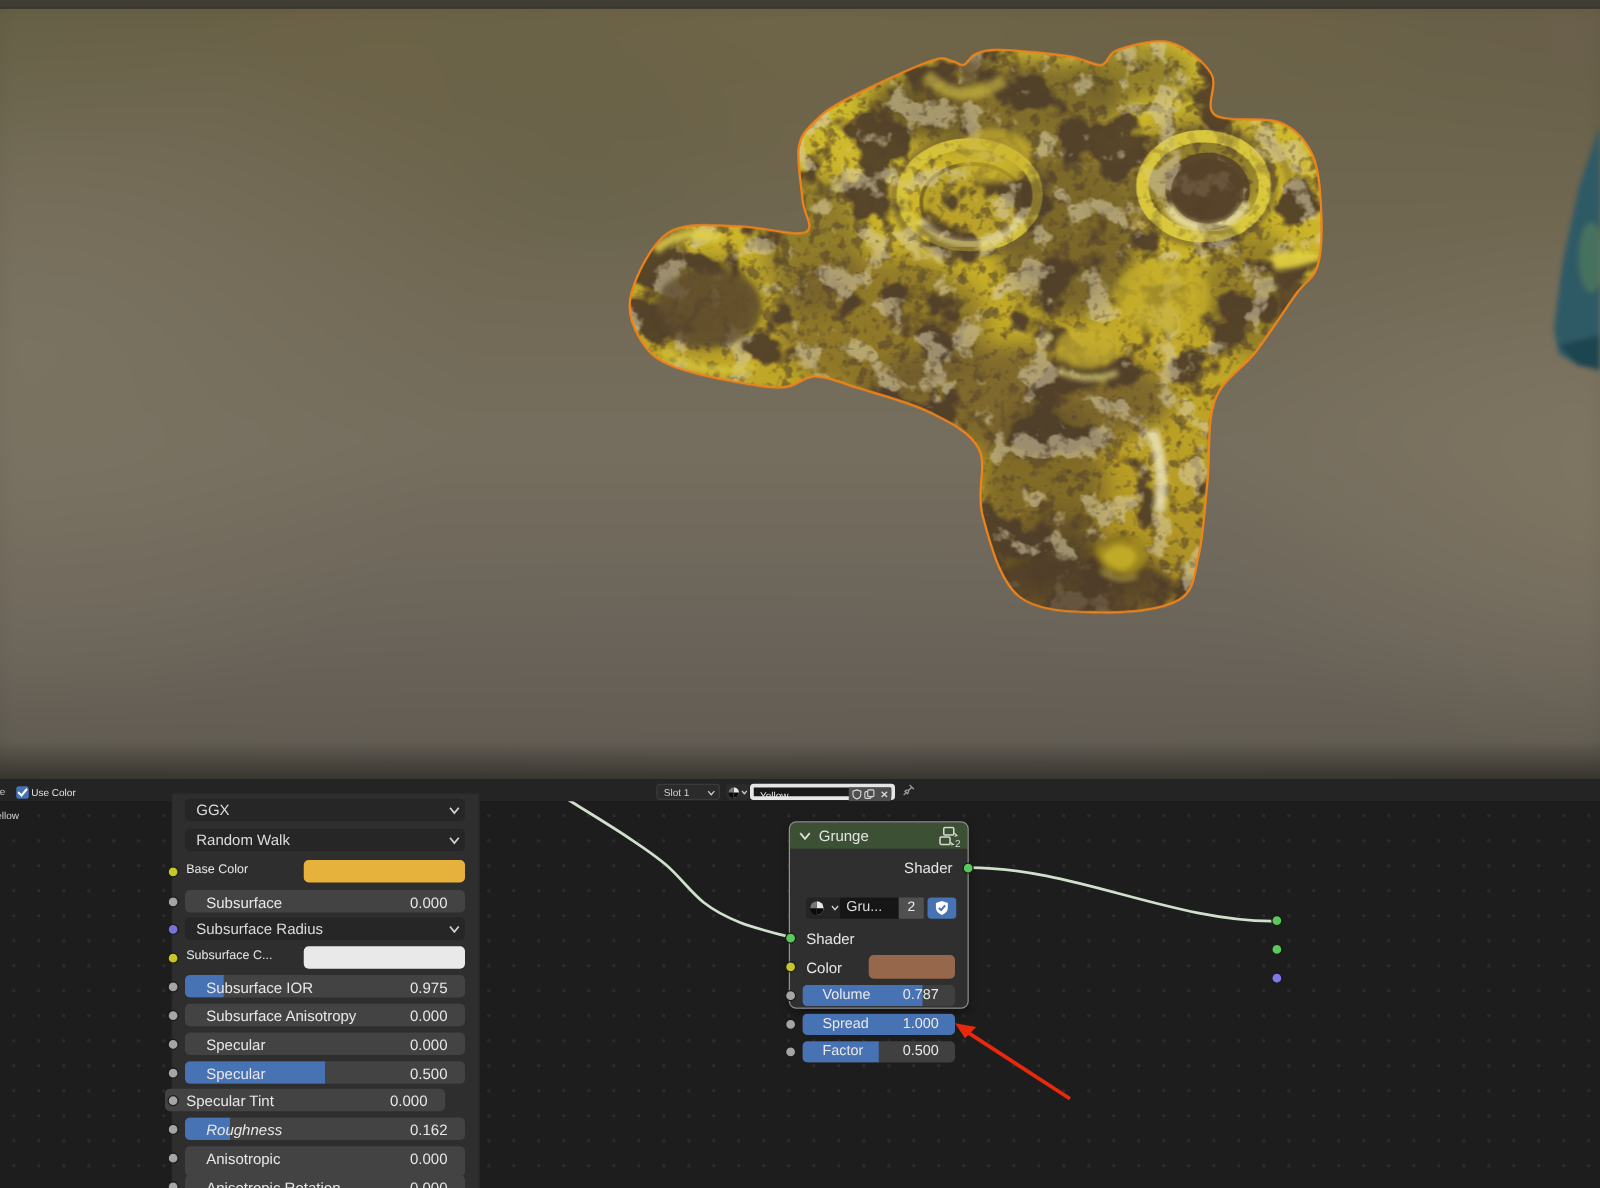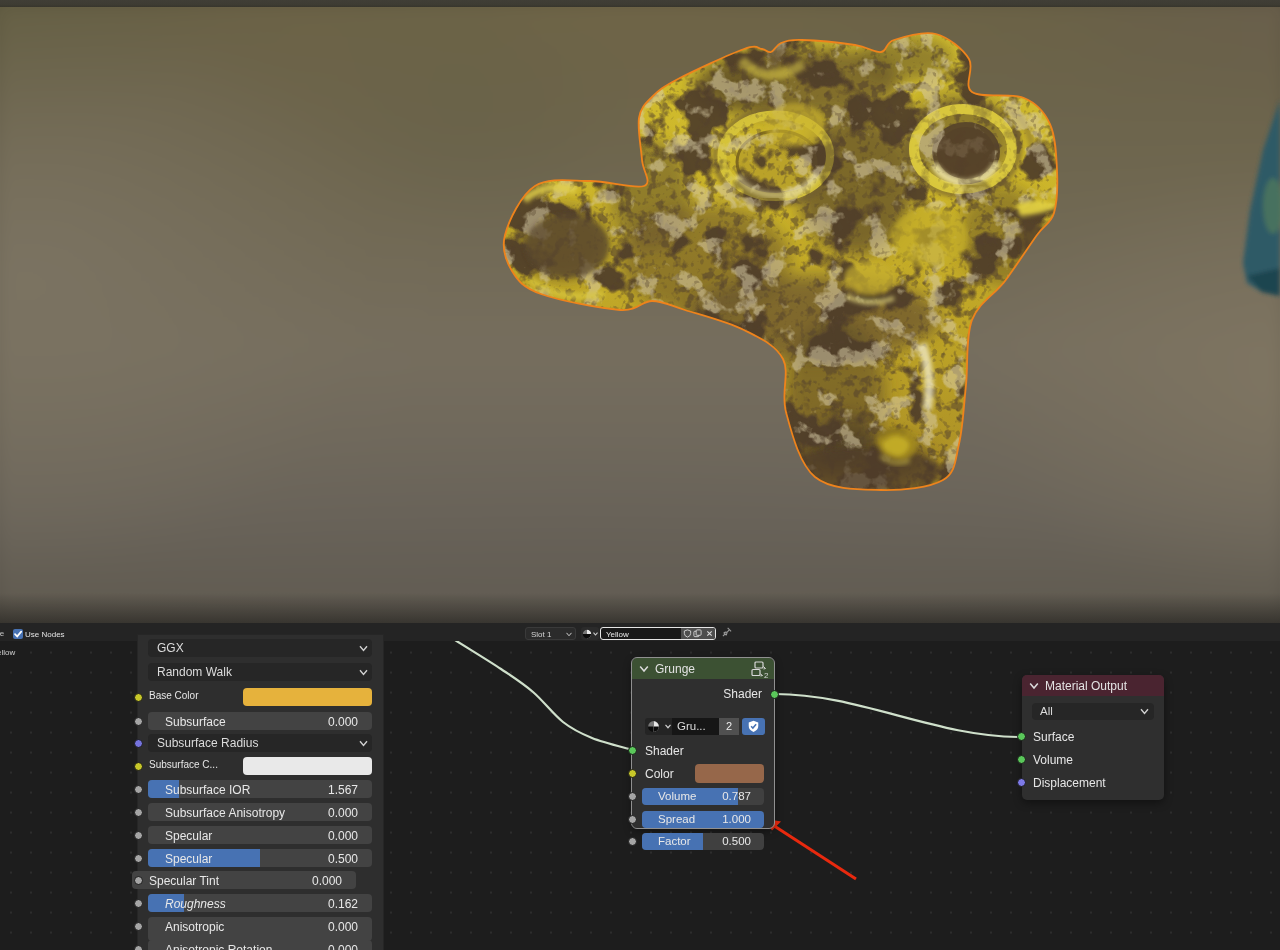--- a/index.html
+++ b/index.html
@@ -157,39 +157,39 @@
 </svg>
 </div>
 <div id="hdr">
 <span style="position:absolute;left:-2px;top:5.5px;font-size:8px;color:#c5c5c5;">le</span>
 <div style="position:absolute;left:13px;top:629px;"></div>
 <div style="position:absolute;left:13px;top:6px;width:10px;height:10px;background:#4772b3;border-radius:2px;overflow:hidden;">
 <svg width="10" height="10" viewBox="0 0 10 10" style="display:block">
         <path d="M2,5.2 L4.2,7.4 L8.2,2.6" stroke="#fff" stroke-width="1.7" fill="none" stroke-linecap="round"></path>
       </svg>
     </div>
-<span style="position:absolute;left:25px;top:6.5px;font-size:8px;color:#e3e3e3;">Use Nodes</span>
+<span style="position:absolute;left:25px;top:6.5px;font-size:8px;color:#e3e3e3;">Use Color</span>
 <div style="position:absolute;left:525px;top:4px;width:51px;height:13px;background:#2b2b2b;border:1px solid #3a3a3a;border-radius:3px;box-sizing:border-box;">
 <span style="position:absolute;left:5px;top:1.5px;font-size:8px;color:#d5d5d5;">Slot 1</span>
 <svg style="position:absolute;right:3px;top:4px" width="6" height="5" viewBox="0 0 7 6">
         <path d="M0.5,1 L3.5,4.5 L6.5,1" stroke="#cfcfcf" stroke-width="1.2" fill="none"></path>
       </svg>
     </div>
 <div style="position:absolute;left:581px;top:4px;width:18px;height:13px;background:#2b2b2b;border-radius:3px;">
 <svg style="position:absolute;left:1px;top:1.5px" width="10" height="10" viewBox="0 0 12 12">
         <circle cx="6" cy="6" r="5" fill="#0b0b0b"></circle>
         <path d="M6,1 A5,5 0 0 1 6,11 Z" fill="#e8e8e8"></path>
         <path d="M6,6 L11,6 A5,5 0 0 1 6,11 Z" fill="#0b0b0b"></path>
         <path d="M6,6 L1,6 A5,5 0 0 1 6,1 Z" fill="#777"></path>
       </svg>
 <svg style="position:absolute;right:1px;top:4.5px" width="5" height="4" viewBox="0 0 7 6">
         <path d="M0.5,1 L3.5,4.5 L6.5,1" stroke="#cfcfcf" stroke-width="1.6" fill="none"></path>
       </svg>
     </div>
-<div style="position:absolute;left:600px;top:4px;width:116px;height:13px;background:#191919;border:1px solid #e5e5e5;border-radius:3px;box-sizing:border-box;">
+<div style="position:absolute;left:600px;top:4px;width:116px;height:13px;background:#191919;border:3px solid #e5e5e5;border-radius:3px;box-sizing:border-box;">
 <span style="position:absolute;left:5px;top:1.5px;font-size:8px;color:#e8e8e8;">Yellow</span>
 <div style="position:absolute;right:0;top:0;width:34px;height:11px;background:#4e4e4e;border-radius:0 2px 2px 0;">
 <svg style="position:absolute;left:1.5px;top:1px" width="9" height="9" viewBox="0 0 10 10">
           <path d="M5,1 L8.5,2.2 L8.5,5 Q8.5,7.8 5,9 Q1.5,7.8 1.5,5 L1.5,2.2 Z" fill="none" stroke="#d8d8d8" stroke-width="1"></path>
         </svg>
 <svg style="position:absolute;left:12px;top:1px" width="9" height="9" viewBox="0 0 10 10">
           <rect x="1" y="2.5" width="5.5" height="6" rx="1" fill="none" stroke="#d8d8d8" stroke-width="1"></rect>
           <rect x="3.5" y="1" width="5.5" height="6" rx="1" fill="#4e4e4e" stroke="#d8d8d8" stroke-width="1"></rect>
         </svg>
 <svg style="position:absolute;right:2px;top:2px" width="7" height="7" viewBox="0 0 8 8">
@@ -227,21 +227,21 @@
 <div class="btn" style="left:148px;top:93px;width:224px;height:18px;padding-left:9px;">Subsurface Radius<svg style="position:absolute;right:4px;top:6px" width="9" height="7" viewBox="0 0 9 7">
         <path d="M1,1.2 L4.5,5.5 L8,1.2" stroke="#d0d0d0" stroke-width="1.4" fill="none"></path>
       </svg></div>
 <div class="sock" style="left:134px;top:98px;background:#7573de;"></div>
 <span class="row" style="left:149px;top:118px;">Subsurface C...</span>
 <div style="position:absolute;left:243px;top:116px;width:129px;height:18px;background:#e9e9e9;border-radius:4px;"></div>
 <div class="sock" style="left:134px;top:121px;background:#c7c729;"></div>
 <div class="slider" style="left:148px;top:139px;width:224px;height:18px;">
       <div class="fill" style="width:31px;"></div>
       <span class="lab" style="left:17px;top:1px;">Subsurface IOR</span>
-      <span class="val" style="top:1px;">1.567</span>
+      <span class="val" style="top:1px;">0.975</span>
     </div>
 <div class="sock" style="left:134px;top:144px;background:#a5a5a5;"></div>
 <div class="slider" style="left:148px;top:162px;width:224px;height:18px;">
       <span class="lab" style="left:17px;top:1px;">Subsurface Anisotropy</span>
       <span class="val" style="top:1px;">0.000</span>
     </div>
 <div class="sock" style="left:134px;top:167px;background:#a5a5a5;"></div>
 <div class="slider" style="left:148px;top:185px;width:224px;height:18px;">
       <span class="lab" style="left:17px;top:1px;">Specular</span>
       <span class="val" style="top:1px;">0.000</span>
@@ -267,21 +267,21 @@
 <div class="slider" style="left:148px;top:276px;width:224px;height:24px;">
       <span class="lab" style="left:17px;top:1px;">Anisotropic</span>
       <span class="val" style="top:1px;">0.000</span>
     </div>
 <div class="sock" style="left:134px;top:281px;background:#a5a5a5;"></div>
 <div class="slider" style="left:148px;top:299px;width:224px;height:18px;">
       <span class="lab" style="left:17px;top:1px;">Anisotropic Rotation</span>
       <span class="val" style="top:1px;">0.000</span>
     </div>
 <div class="sock" style="left:134px;top:304px;background:#a5a5a5;"></div>
-<div class="node" style="left:632px;top:17px;width:142px;height:170px;outline:1px solid #909090;">
+<div class="node" style="left:632px;top:17px;width:142px;height:148px;outline:1px solid #909090;">
 <div class="nhead" style="background:#3c5133;">
 <svg style="margin-left:7px" width="10" height="8" viewBox="0 0 10 8">
           <path d="M1.2,1.5 L5,6 L8.8,1.5" stroke="#dcdcdc" stroke-width="1.5" fill="none"></path>
         </svg>
 <span style="margin-left:6px;">Grunge</span>
 <svg style="position:absolute;right:6px;top:3px" width="18" height="17" viewBox="0 0 18 17">
           <rect x="5" y="1" width="8" height="6" rx="1" fill="none" stroke="#d8d8d8" stroke-width="1.2"></rect>
           <path d="M13.5,5.5 l2,2 l-2,0.5" fill="none" stroke="#d8d8d8" stroke-width="1"></path>
           <rect x="2" y="8.5" width="8" height="6" rx="1" fill="none" stroke="#d8d8d8" stroke-width="1.2"></rect>
           <path d="M10.5,13 l2,1.5 l-2,0.5" fill="none" stroke="#d8d8d8" stroke-width="1"></path>
@@ -328,30 +328,16 @@
         <span class="lab" style="left:16px;">Factor</span>
         <span class="val" style="right:13px;">0.500</span>
       </div>
 </div>
 <div class="sock" style="left:770px;top:48.5px;background:#5ac85a;"></div>
 <div class="sock" style="left:628px;top:104.5px;background:#5ac85a;"></div>
 <div class="sock" style="left:628px;top:127.5px;background:#c7c729;"></div>
 <div class="sock" style="left:628px;top:151px;background:#a5a5a5;"></div>
 <div class="sock" style="left:628px;top:174px;background:#a5a5a5;"></div>
 <div class="sock" style="left:628px;top:196px;background:#a5a5a5;"></div>
-<div class="node" style="left:1022px;top:34px;width:142px;height:125px;">
-<div class="nhead" style="background:#4a2430;">
-<svg style="margin-left:7px" width="10" height="8" viewBox="0 0 10 8">
-          <path d="M1.2,1.5 L5,6 L8.8,1.5" stroke="#dcdcdc" stroke-width="1.5" fill="none"></path>
-        </svg>
-<span style="margin-left:6px;">Material Output</span>
-</div>
-<div class="btn" style="left:10px;top:28px;width:122px;height:17px;padding-left:8px;line-height:17px;font-size:11.5px;">All<svg style="position:absolute;right:5px;top:5px" width="9" height="7" viewBox="0 0 9 7">
-          <path d="M1,1.2 L4.5,5.5 L8,1.2" stroke="#d0d0d0" stroke-width="1.4" fill="none"></path>
-        </svg></div>
-<span style="position:absolute;left:11px;top:55px;font-size:12px;color:#e6e6e6;">Surface</span>
-<span style="position:absolute;left:11px;top:78px;font-size:12px;color:#e6e6e6;">Volume</span>
-<span style="position:absolute;left:11px;top:101px;font-size:12px;color:#e6e6e6;">Displacement</span>
-</div>
 <div class="sock" style="left:1017px;top:91px;background:#5ac85a;"></div>
 <div class="sock" style="left:1017px;top:114px;background:#5ac85a;"></div>
 <div class="sock" style="left:1017px;top:137px;background:#7d7ae8;"></div>
 </div>
 
 </body></html>

